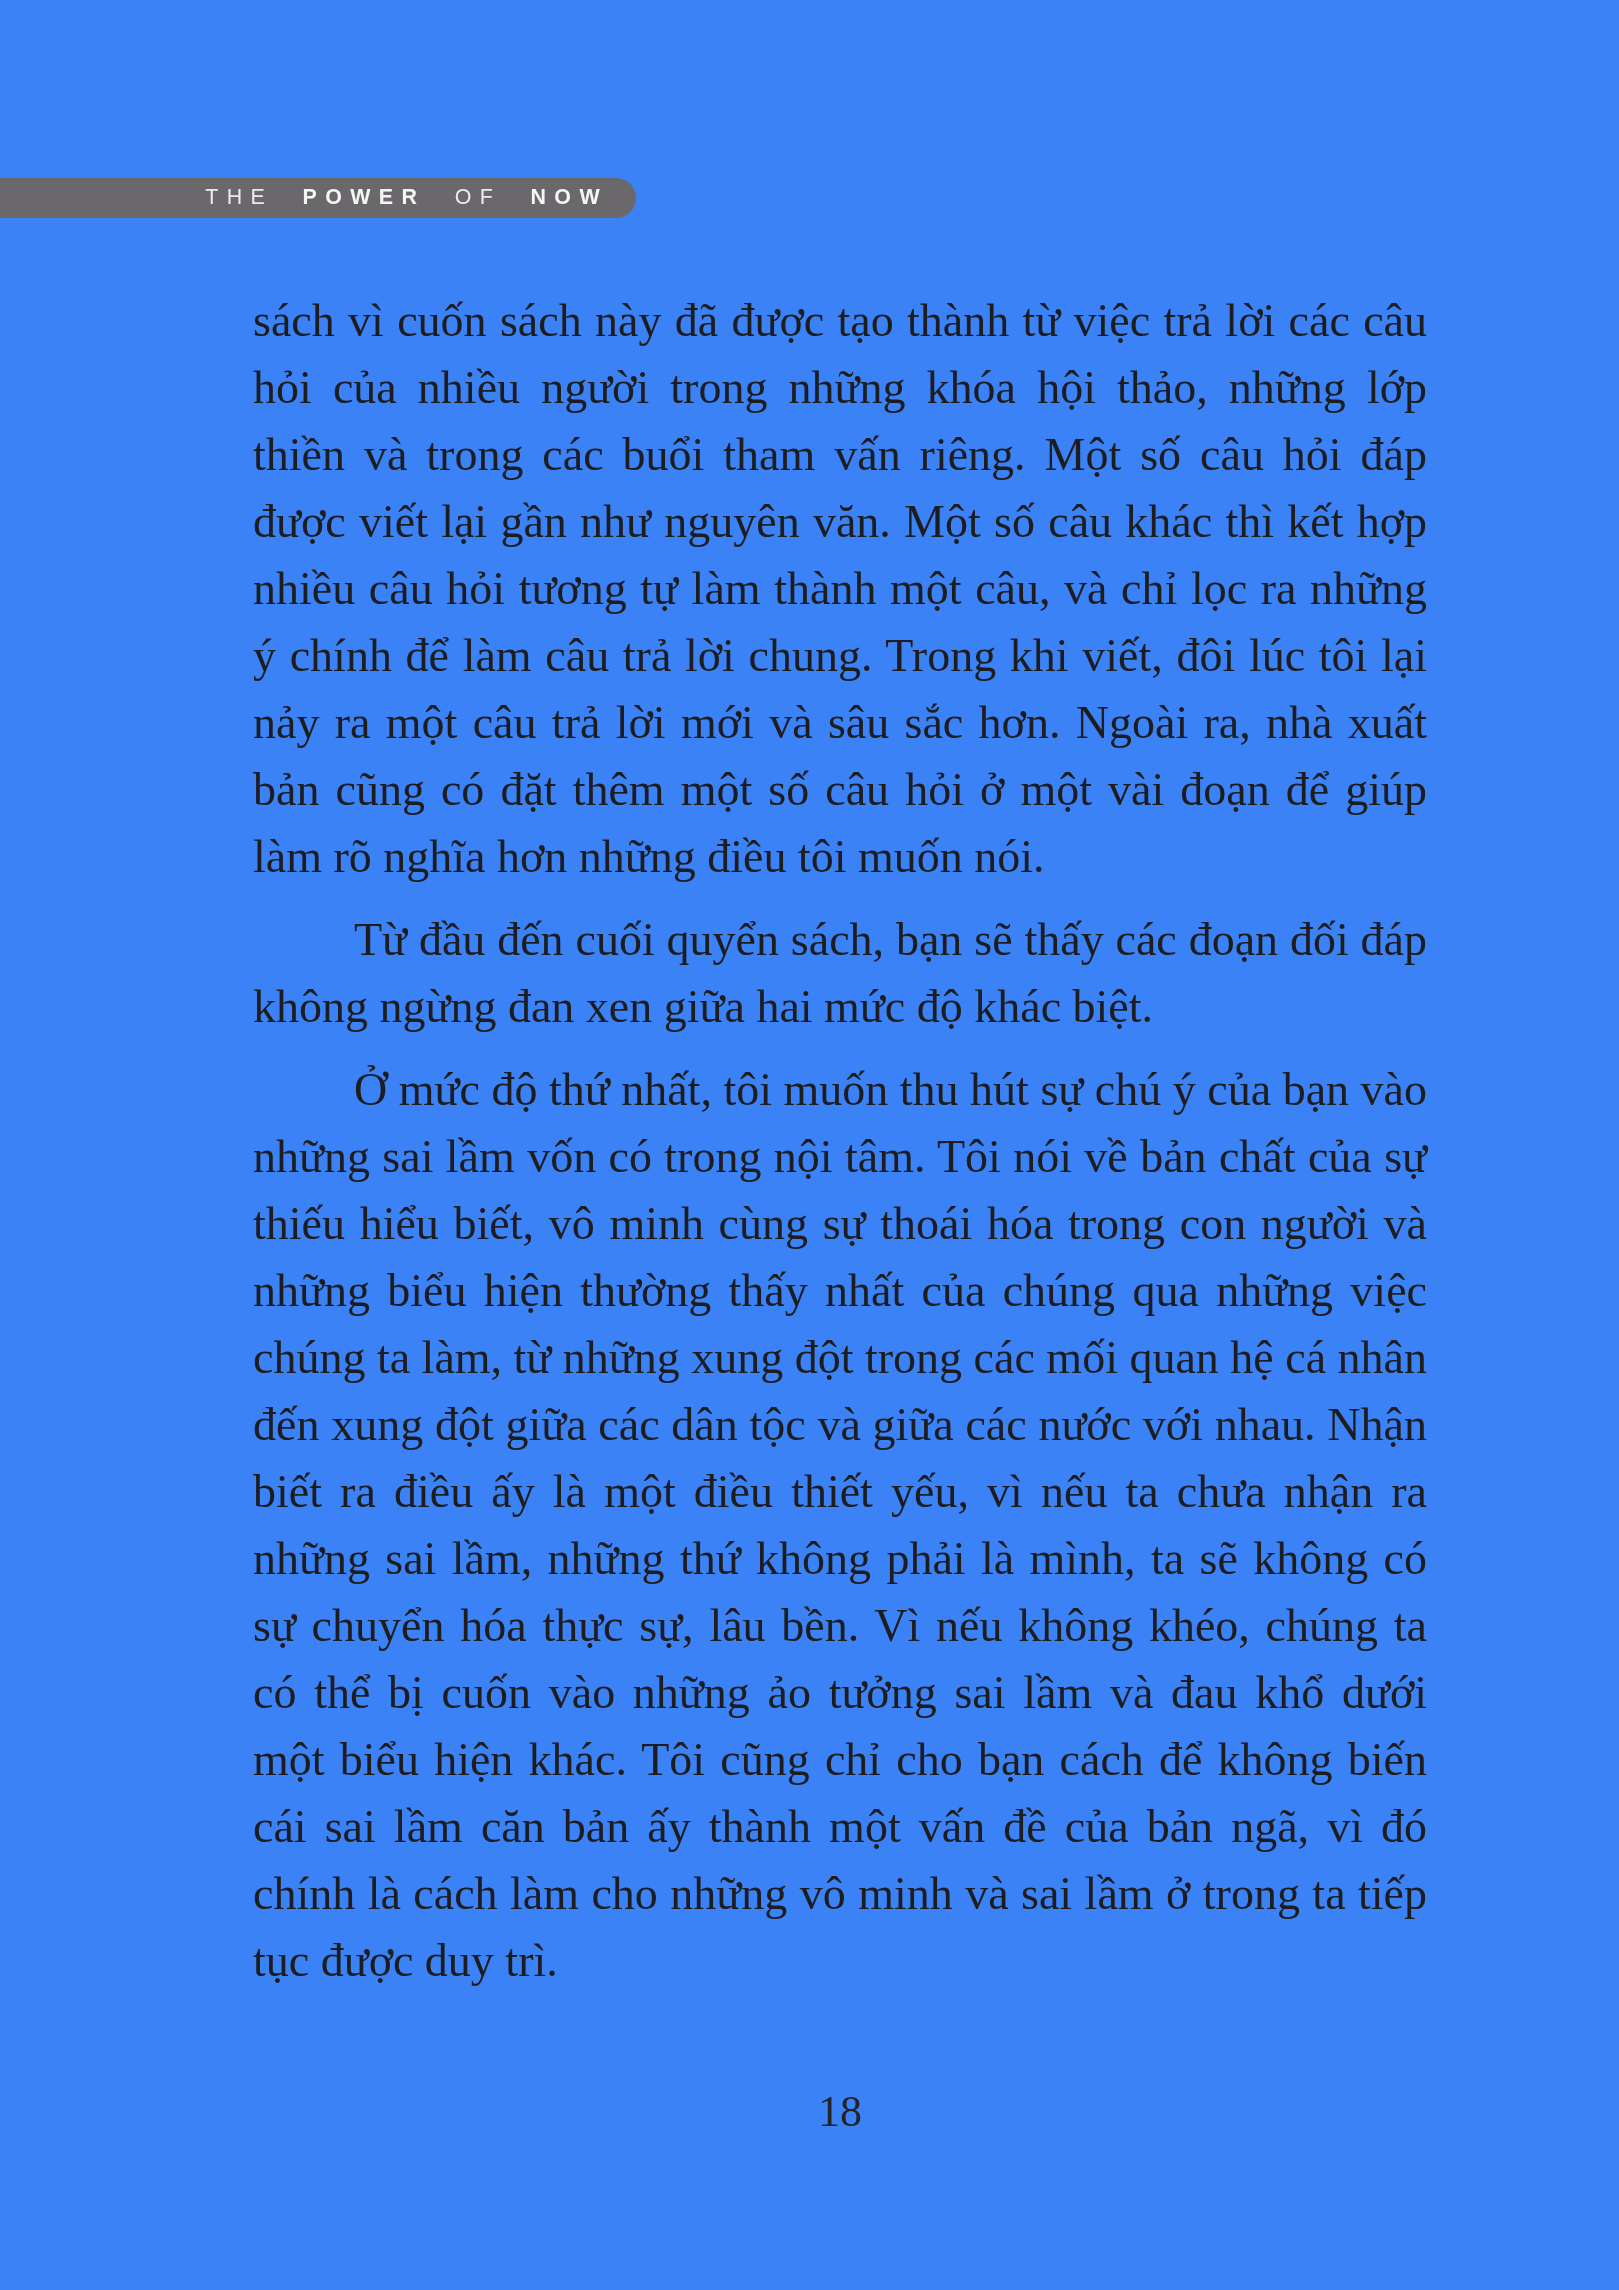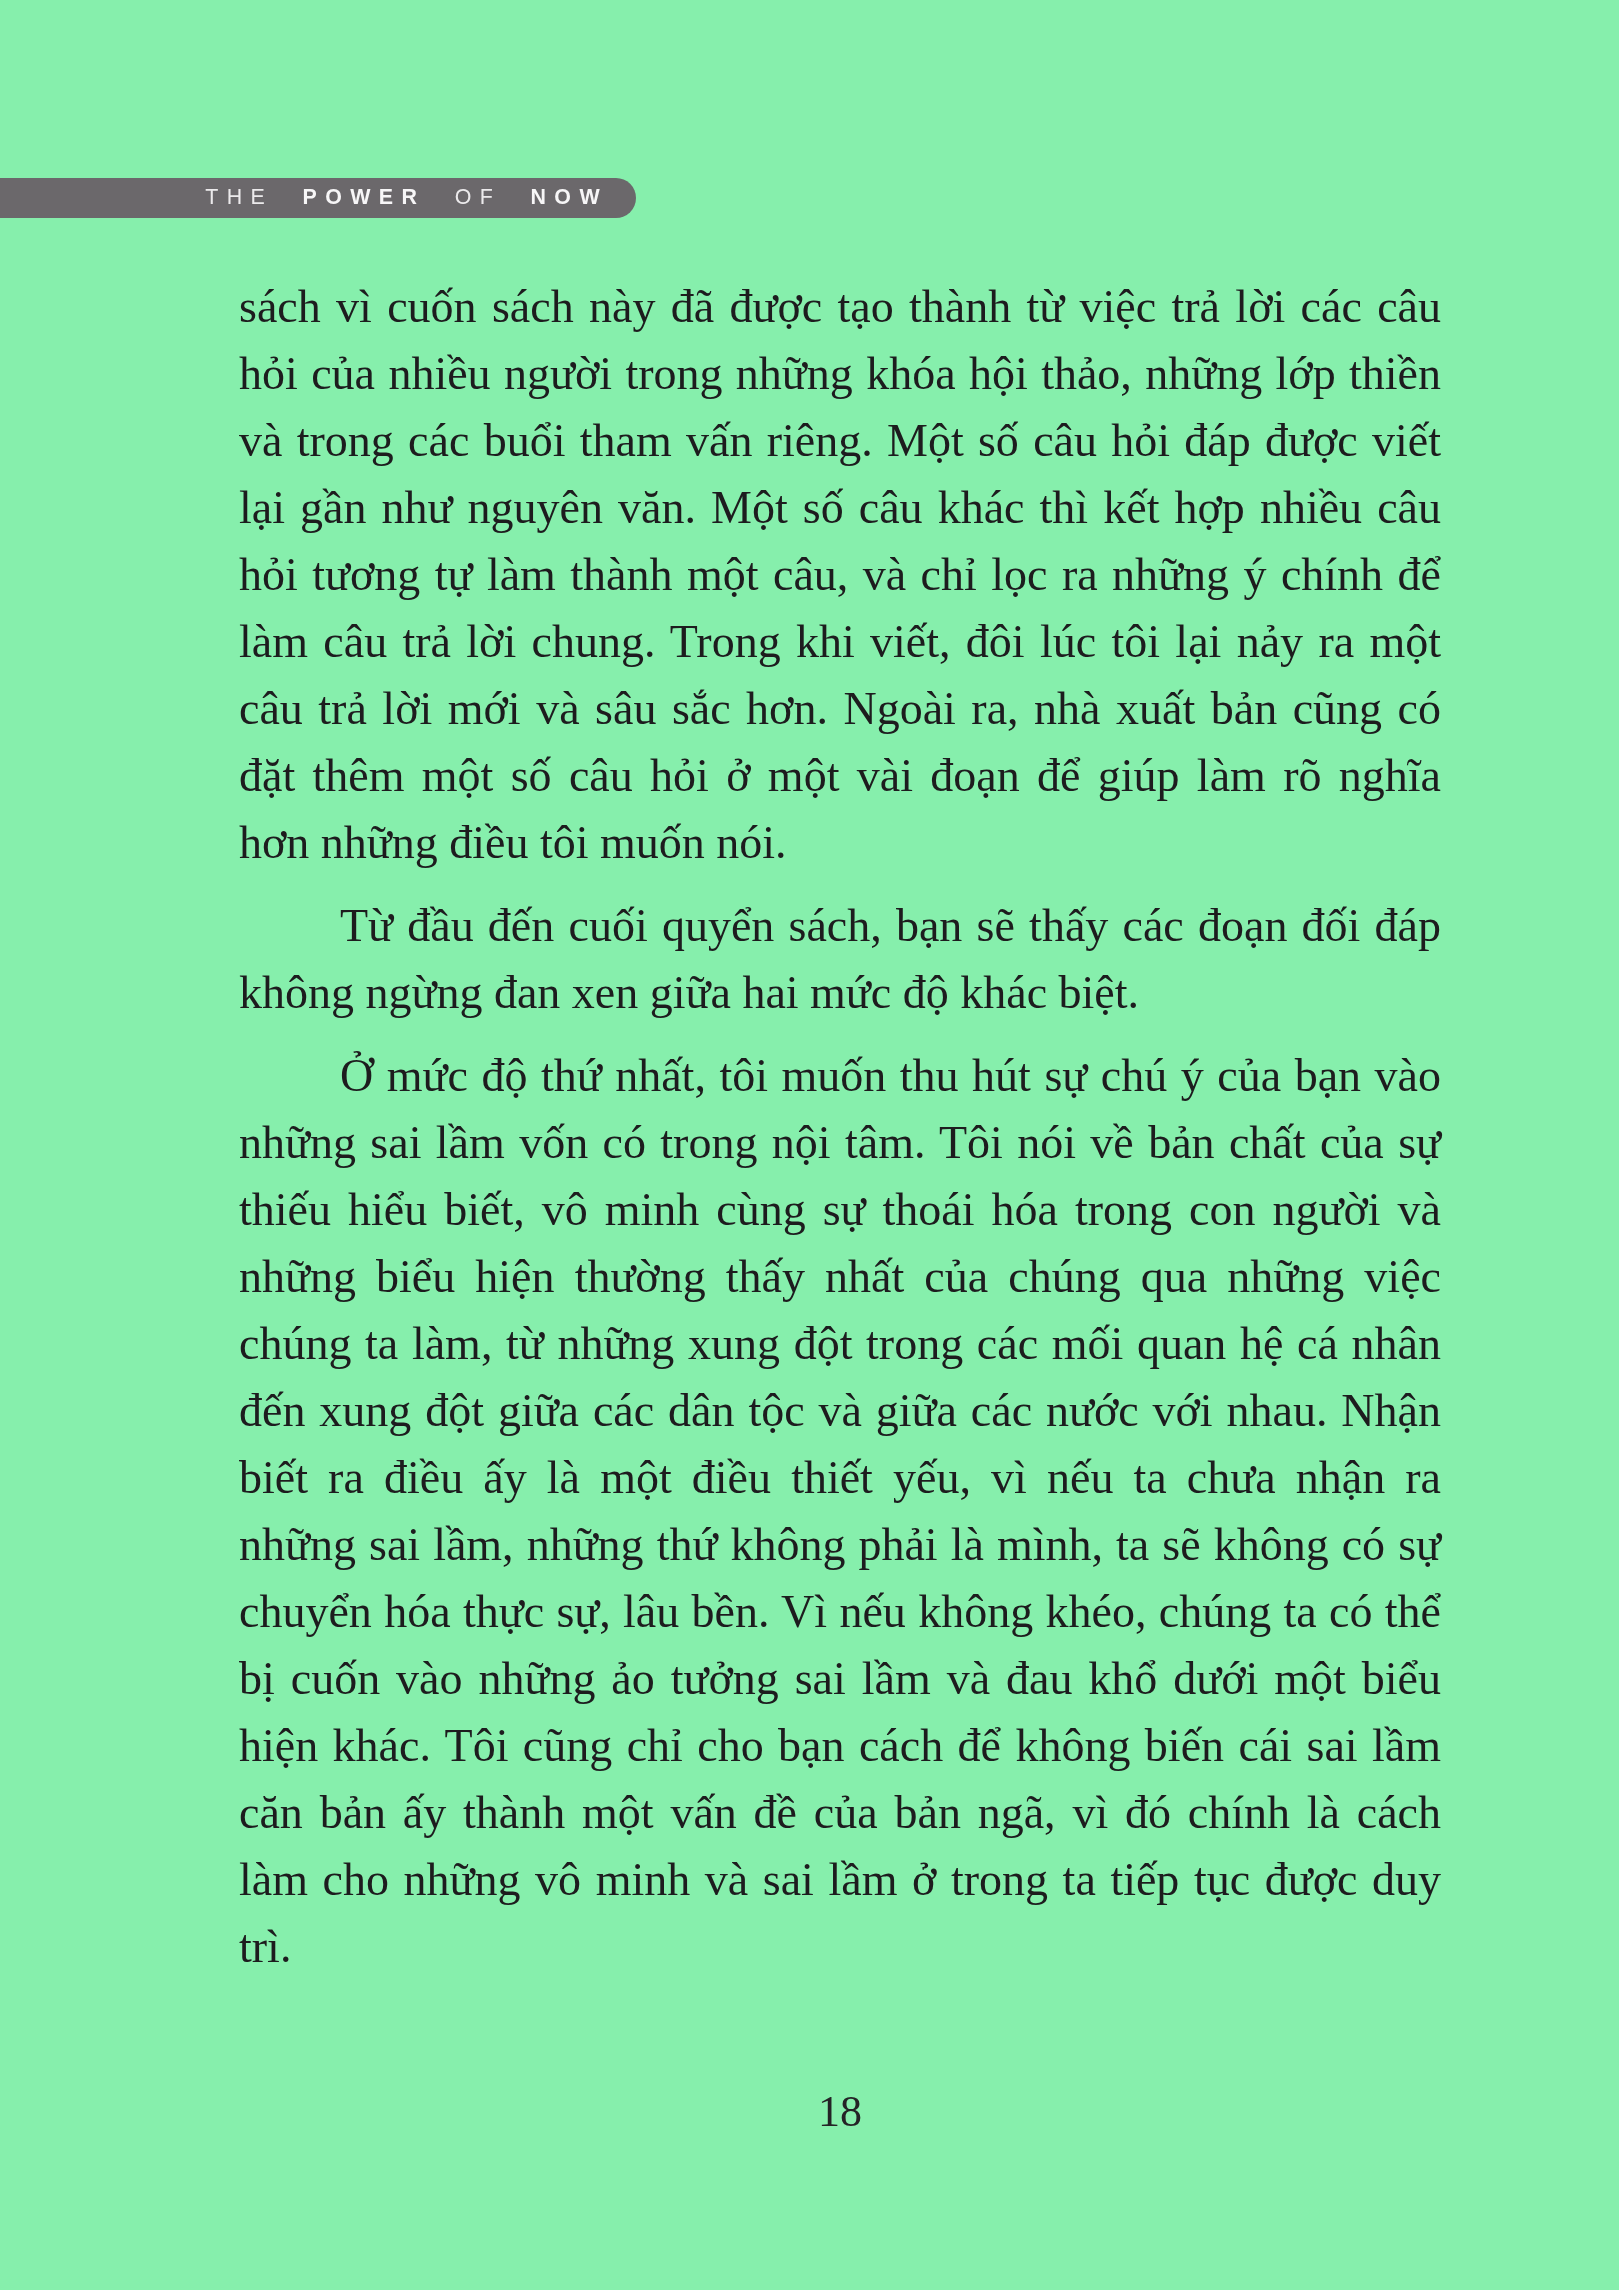--- a/index.html
+++ b/index.html
@@ -4,21 +4,21 @@
 <style>
   html, body {
     margin: 0;
     padding: 0;
     background: #ffffff;
   }
   .page {
     position: relative;
     width: 1619px;
     height: 2290px;
-    background: #86efac;
+    background: #3b82f6;
     overflow: hidden;
   }
   
   .header-bar {
     position: absolute;
     top: 178px;
     left: 0;
     width: 636px;
     height: 40px;
     background: #6b686b;
@@ -53,21 +53,21 @@
     top: 272px;
     width: 1204px;
     font-family: "Liberation Serif", serif;
     font-size: 46px;
     line-height: 67px;
     color: #1d1c1e;
     text-align: justify;
     text-justify: inter-word;
   }
   .body-text p {
-    margin: 1px;
+    margin: 15px;
   }
   .body-text p.indent {
     margin-top: 16px;
     text-indent: 101px;
   }
 
   
   .folio {
     position: absolute;
     left: 238px;

